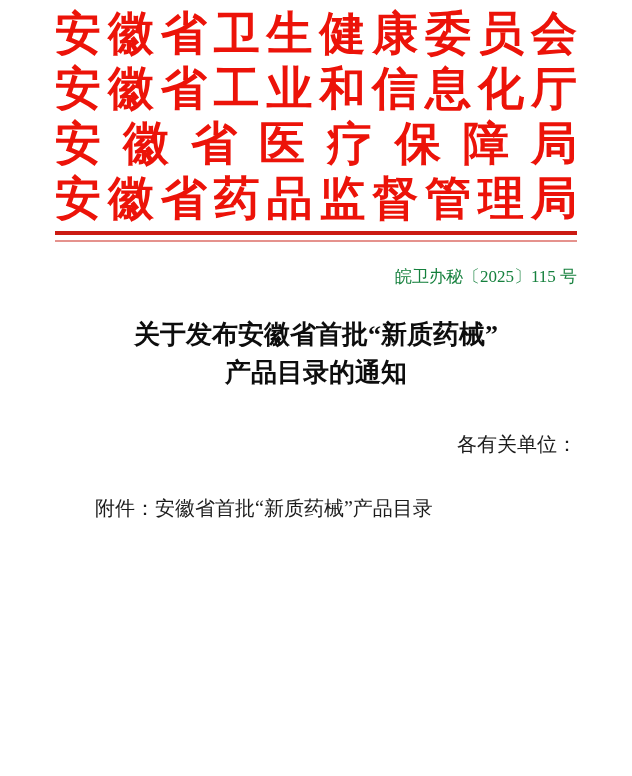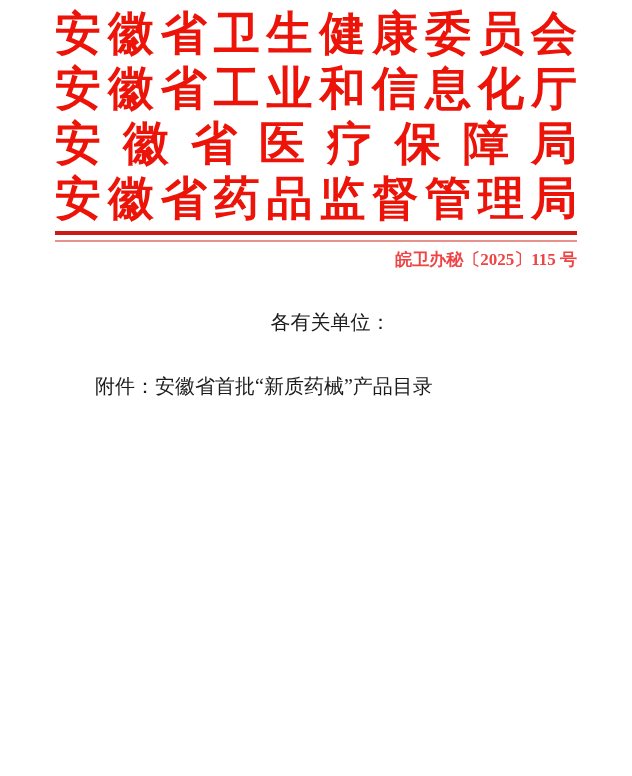--- a/index.html
+++ b/index.html
@@ -29,45 +29,44 @@
     line-height: 1;
     white-space: nowrap;
   }
   .agency-line span { display: inline-block; }
   
   .rule-block { margin-top: 5px; }
   .rule-thick { height: 4px; background: #cb1a12; }
   .rule-thin  { height: 2px; background: #e5928d; margin-top: 5px; }
   
   .doc-number {
-    margin-top: 7px;
+    margin-top: 24px;
     text-align: right;
     font-size: 17px;
     line-height: 21px;
-    color: #ef4444;
-    font-weight: bold;
+    color: #15803d;
   }
   
   .doc-title {
     margin-top: 29px;
     text-align: center;
     font-weight: bold;
     font-size: 26px;
     line-height: 38px;
     color: #0d0d0d;
   }
   
   .doc-body {
     margin-top: 33px;
     font-size: 20px;
     line-height: 38px;
     text-align: justify;
     color: #1c1c1c;
   }
-  .salutation { text-align: center; margin-left: 29px; }
+  .salutation { text-align: right; margin-left: 29px; }
   .body-paragraph { text-indent: 2em; }
   .attachment-line {
     margin-top: 26px;
     text-indent: 2em;
     text-align: left;
   }
 </style>
 </head>
 <body>
 
@@ -122,19 +121,23 @@
       </div>
   </div>
 
   <div class="rule-block">
     <div class="rule-thick"></div>
     <div class="rule-thin"></div>
   </div>
 
   <div class="doc-number">皖卫办秘〔2025〕115 号</div>
 
+  <div class="doc-title">
+    <div>关于发布安徽省首批“新质药械”</div>
+    <div>产品目录的通知</div>
+  </div>
 
   <div class="doc-body">
     <div class="salutation">各有关单位：</div>
     <div class="attachment-line">附件：安徽省首批“新质药械”产品目录</div>
   </div>
 
 </div>
 
 </body></html>

